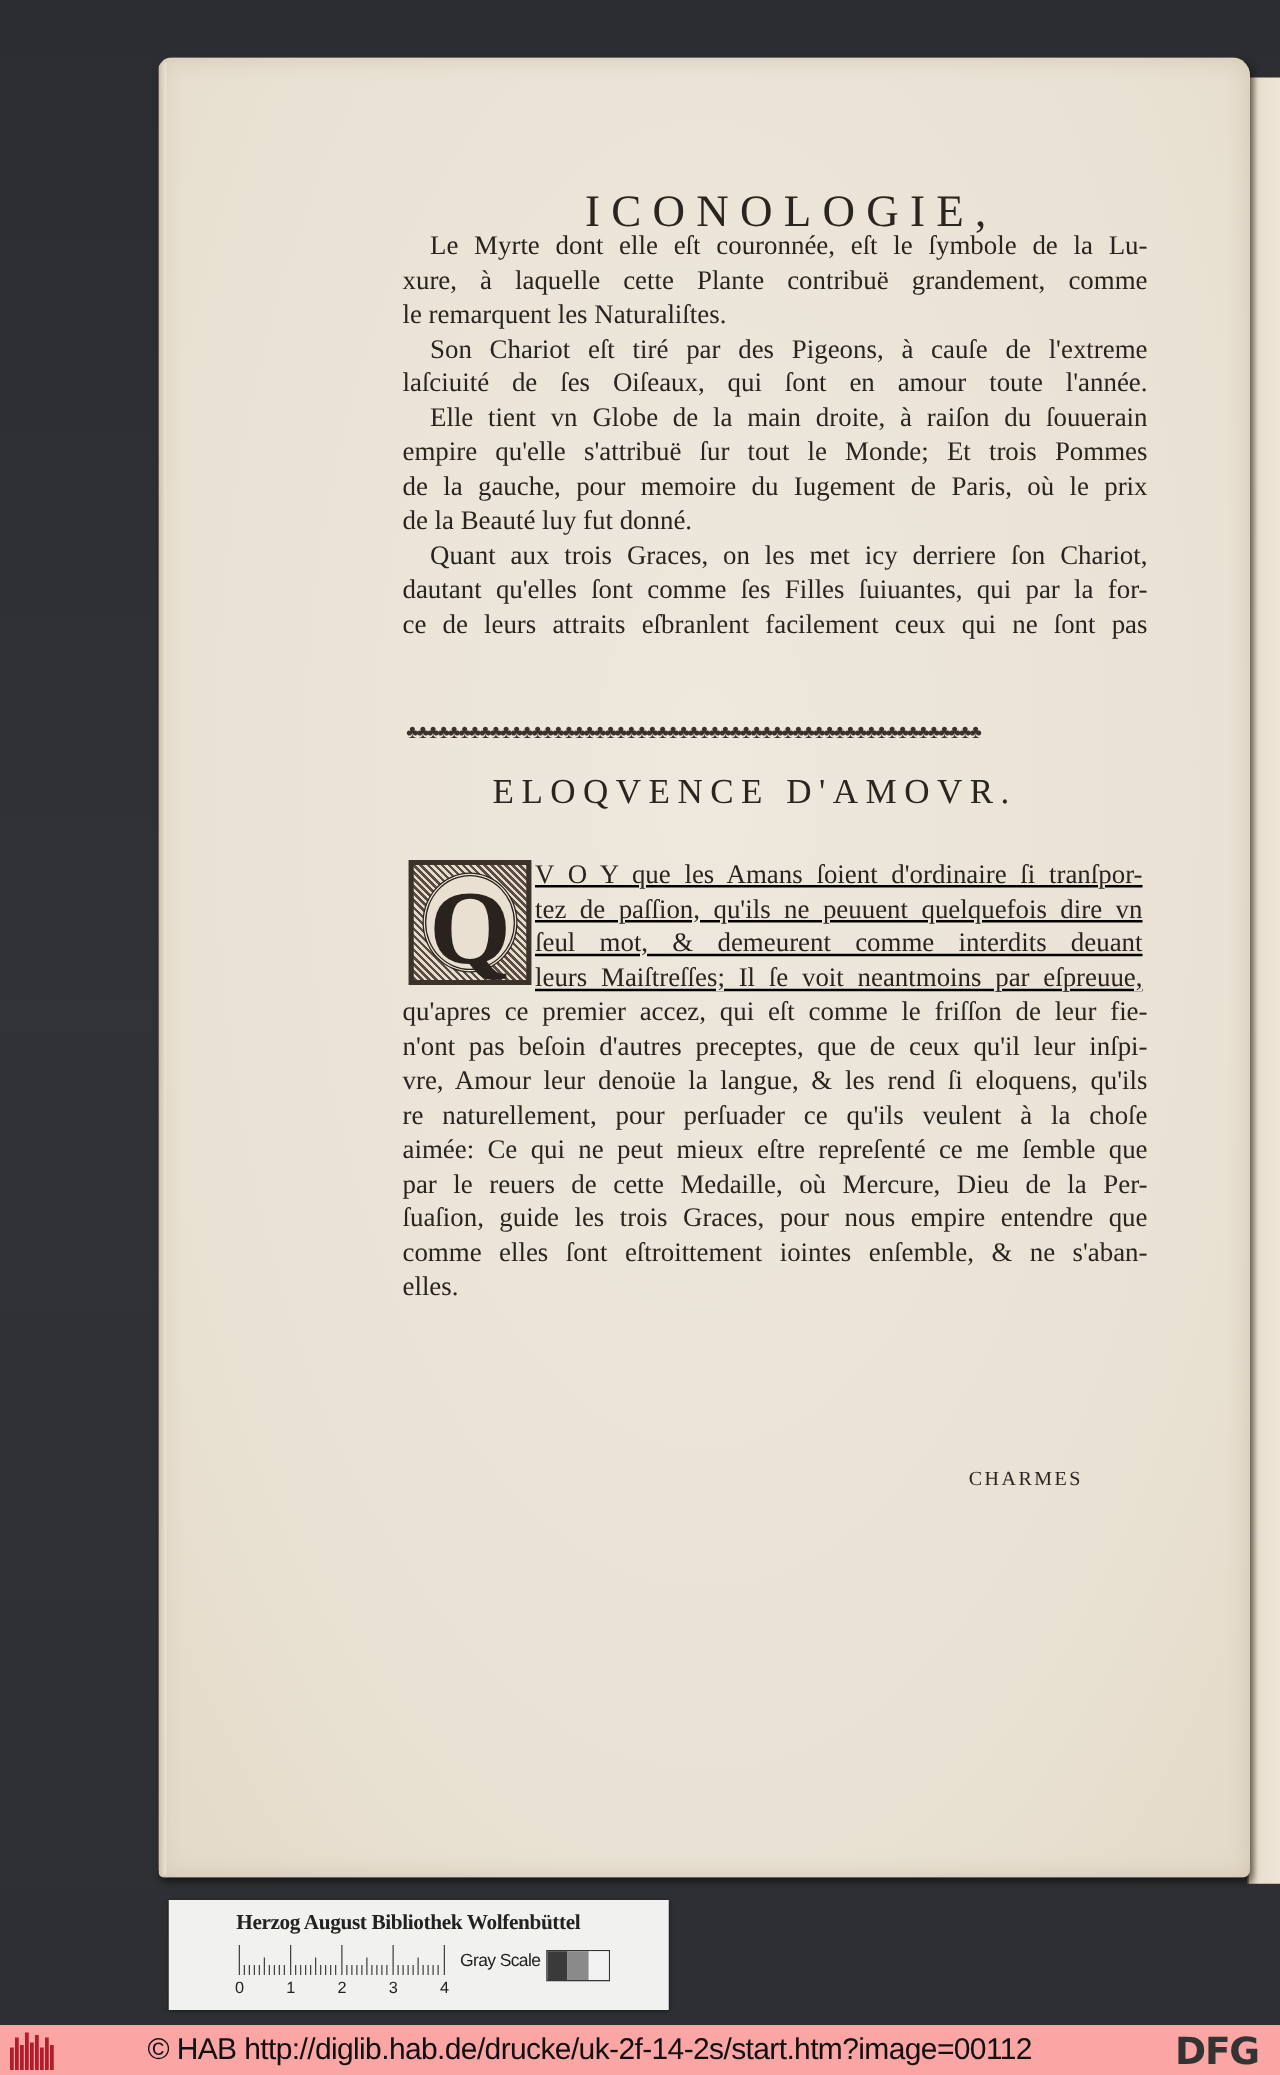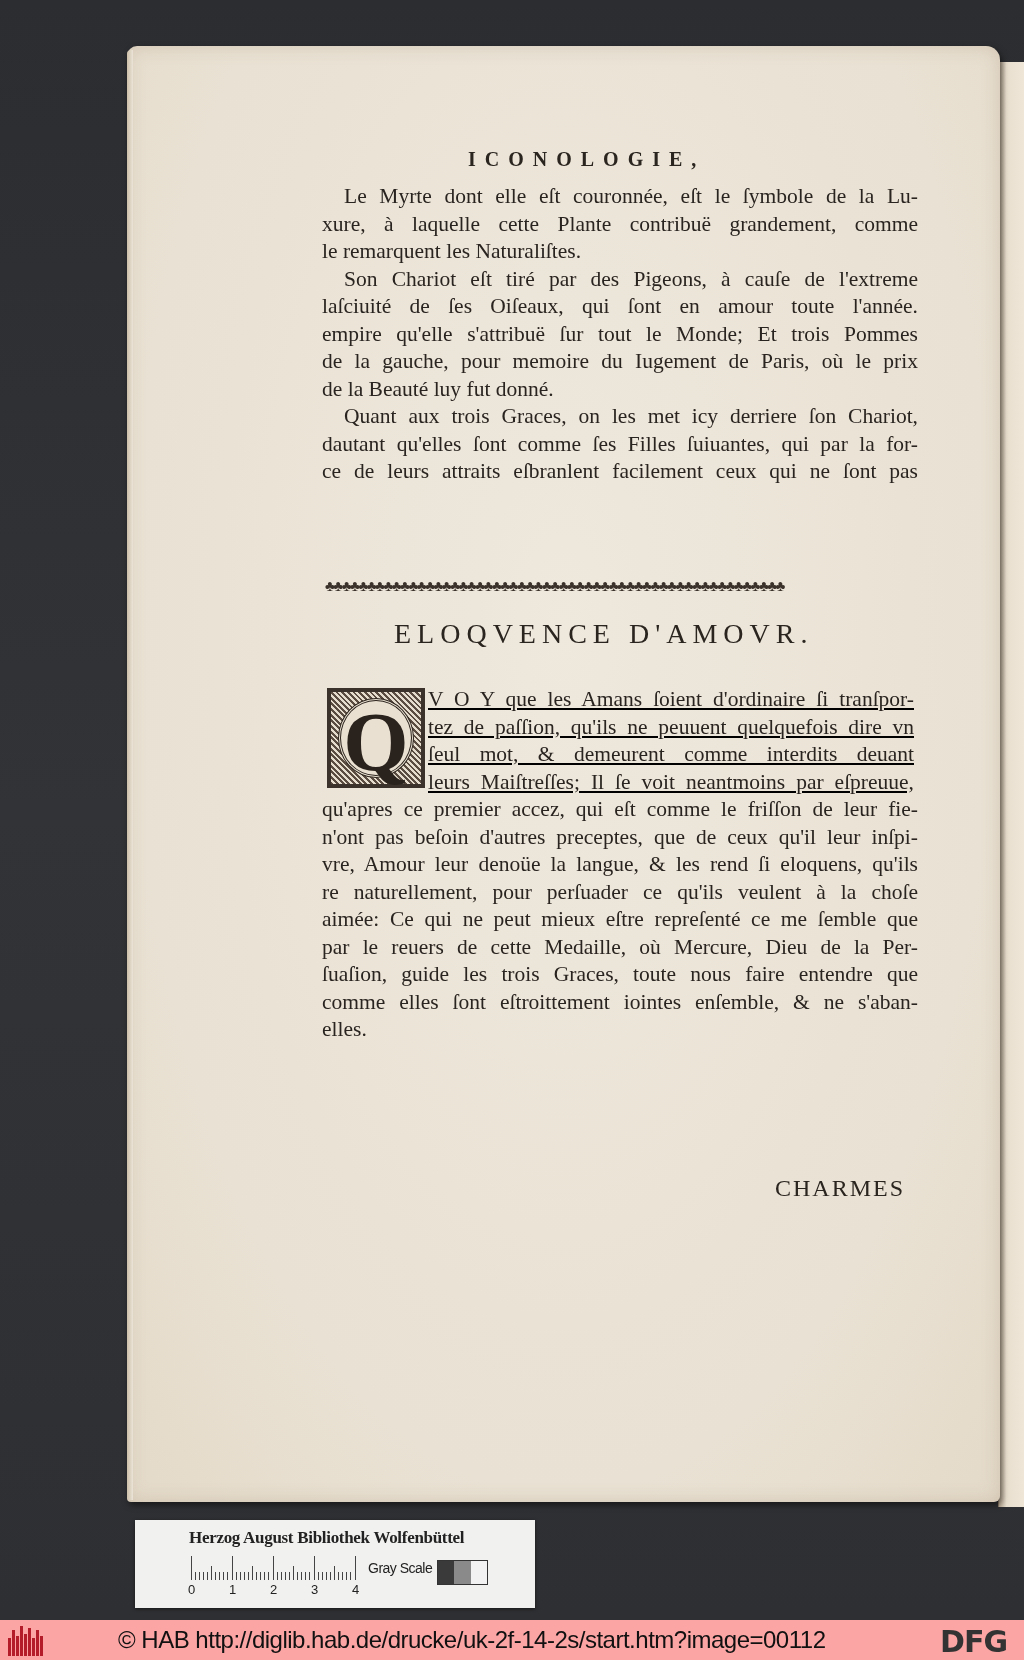--- a/index.html
+++ b/index.html
@@ -9,21 +9,21 @@
     background:linear-gradient(180deg,#2c2d30 0%,#323336 50%,#2e2f32 100%); }
   .next-page { position:absolute; left:998px; top:62px; width:26px; height:1445px;
     background:linear-gradient(90deg,#b9a993 0%,#e9dfcf 30%,#efe6d8 100%); border-left:1px solid #8a7a66; }
   .page { position:absolute; left:127px; top:46px; width:873px; height:1456px;
     background:#ebe4d8;
     background-image:radial-gradient(ellipse at 50% 40%, #eee8dd 0%, #e9e1d3 70%, #e4dac9 100%);
     border-radius:10px 14px 6px 4px;
     box-shadow:inset 0 0 18px rgba(150,125,95,0.25), 2px 3px 6px rgba(0,0,0,0.5); }
   .page-edge-left { position:absolute; left:127px; top:50px; width:6px; height:1450px;
     background:linear-gradient(90deg,#cdbfa9,#ebe4d8); border-radius:4px 0 0 4px; }
-  .running-head { position:absolute; left:468px; top:148px; font-size:20px; letter-spacing:9px; color:#2b2520;font-weight:bold; }
+  .running-head { position:absolute; left:468px; top:148px; font-size:36px; letter-spacing:9px; color:#2b2520; }
   .para-block { position:absolute; left:322px; width:596px; }
   .line { display:block; white-space:nowrap; text-align:justify; text-align-last:justify; height:27.5px; font-size:21.5px; line-height:27.5px; color:#2a2420; }
   .line.short { text-align-last:left; }
   .line.indent { padding-left:22px; }
 
   .ornament { position:absolute; left:325px; top:576px; width:594px; height:20px;
     font-size:15px; letter-spacing:-1.5px; color:#3b332b; overflow:hidden; white-space:nowrap; line-height:20px; }
 
   .section-title { position:absolute; left:394px; top:618px; font-size:28px; letter-spacing:6px; color:#2b2520; }
 
@@ -33,21 +33,21 @@
   .dropcap .inner { width:90px; height:92px; background:
     repeating-linear-gradient(45deg,#5a4c40 0 2px,#e6dccd 2px 4px);
     display:flex; align-items:center; justify-content:center; }
   .dropcap .letter { font-size:84px; line-height:84px; color:#2a221c; font-weight:bold;
     background:#e9e0d1; border-radius:50%; width:76px; height:80px; text-align:center;
     border:3px double #2a221c; }
 
   .block2-top { position:absolute; left:428px; width:486px; top:686px;text-decoration:underline; }
   .block2-bottom { position:absolute; left:322px; width:596px; top:796px; }
 
-  .catchword { position:absolute; left:775px; top:1175px; font-size:24px; letter-spacing:2px; color:#2b2520;font-family:Liberation Serif, serif; }
+  .catchword { position:absolute; left:775px; top:1175px; font-size:16px; letter-spacing:2px; color:#2b2520;font-family:Liberation Serif, serif; }
 
   .card { position:absolute; left:135px; top:1520px; width:400px; height:88px; background:#f1f1ef;
     box-shadow:0 1px 3px rgba(0,0,0,0.5); }
   .card-title { position:absolute; left:54px; top:8px; font-family:"Liberation Serif",serif; font-weight:bold; font-size:17px; color:#222; letter-spacing:-0.3px; }
   .ruler { position:absolute; left:56px; top:36px; width:164px; height:24px; }
   .ruler .tick { position:absolute; bottom:0; width:1px; background:#444; }
   .ruler-labels { position:absolute; left:50px; top:62px; width:180px; height:16px; font-family:"Liberation Sans",sans-serif; font-size:13px; color:#222; }
   .ruler-labels span { position:absolute; }
   .gray-label { position:absolute; left:233px; top:40px; font-family:"Liberation Sans",sans-serif; font-size:14px; color:#222; letter-spacing:-0.5px; }
   .gray-scale { position:absolute; left:302px; top:40px; width:51px; height:25px; border:1px solid #333; display:flex; }
@@ -68,20 +68,21 @@
 <div class="page-edge-left"></div>
 
 <div class="running-head">ICONOLOGIE,</div>
 
 <div class="para-block" style="top:183px;">
   <span class="line indent">Le Myrte dont elle eſt couronnée, eſt le ſymbole de la Lu-</span>
   <span class="line">xure, à laquelle cette Plante contribuë grandement, comme</span>
   <span class="line short">le remarquent les Naturaliſtes.</span>
   <span class="line indent">Son Chariot eſt tiré par des Pigeons, à cauſe de l'extreme</span>
   <span class="line">laſciuité de ſes Oiſeaux, qui ſont en amour toute l'année.</span>
+  <span class="line indent">Elle tient vn Globe de la main droite, à raiſon du ſouuerain</span>
   <span class="line">empire qu'elle s'attribuë ſur tout le Monde; Et trois Pommes</span>
   <span class="line">de la gauche, pour memoire du Iugement de Paris, où le prix</span>
   <span class="line short">de la Beauté luy fut donné.</span>
   <span class="line indent">Quant aux trois Graces, on les met icy derriere ſon Chariot,</span>
   <span class="line">dautant qu'elles ſont comme ſes Filles ſuiuantes, qui par la for-</span>
   <span class="line">ce de leurs attraits eſbranlent facilement ceux qui ne ſont pas</span>
 </div>
 
 <div class="ornament">♣♣♣♣♣♣♣♣♣♣♣♣♣♣♣♣♣♣♣♣♣♣♣♣♣♣♣♣♣♣♣♣♣♣♣♣♣♣♣♣♣♣♣♣♣♣♣♣♣♣♣♣♣♣♣</div>
 
@@ -100,21 +101,21 @@
   <span class="line">leurs Maiſtreſſes; Il ſe voit neantmoins par eſpreuue,</span>
 </div>
 
 <div class="block2-bottom">
   <span class="line">qu'apres ce premier accez, qui eſt comme le friſſon de leur fie-</span>
   <span class="line">n'ont pas beſoin d'autres preceptes, que de ceux qu'il leur inſpi-</span>
   <span class="line">vre, Amour leur denoüe la langue, &amp; les rend ſi eloquens, qu'ils</span>
   <span class="line">re naturellement, pour perſuader ce qu'ils veulent à la choſe</span>
   <span class="line">aimée: Ce qui ne peut mieux eſtre repreſenté ce me ſemble que</span>
   <span class="line">par le reuers de cette Medaille, où Mercure, Dieu de la Per-</span>
-  <span class="line">ſuaſion, guide les trois Graces, toute nous faire entendre que</span>
+  <span class="line">ſuaſion, guide les trois Graces, pour nous empire entendre que</span>
   <span class="line">comme elles ſont eſtroittement iointes enſemble, &amp; ne s'aban-</span>
   <span class="line short">elles.</span>
 </div>
 
 <div class="catchword">CHARMES</div>
 
 <div class="card">
   <div class="card-title">Herzog August Bibliothek Wolfenbüttel</div>
   <div class="ruler">
     <i class="tick" style="left:0;height:24px"></i>

